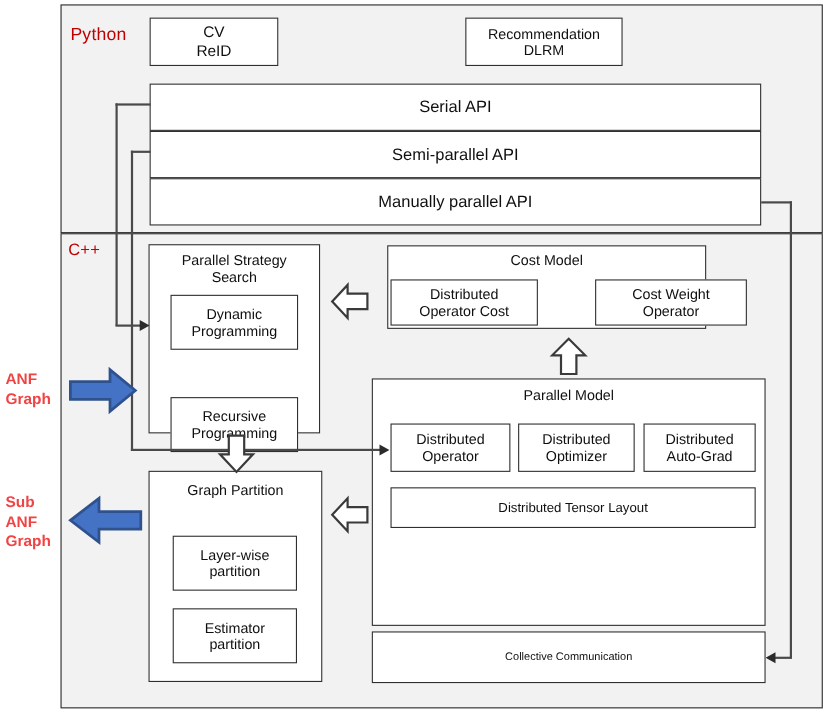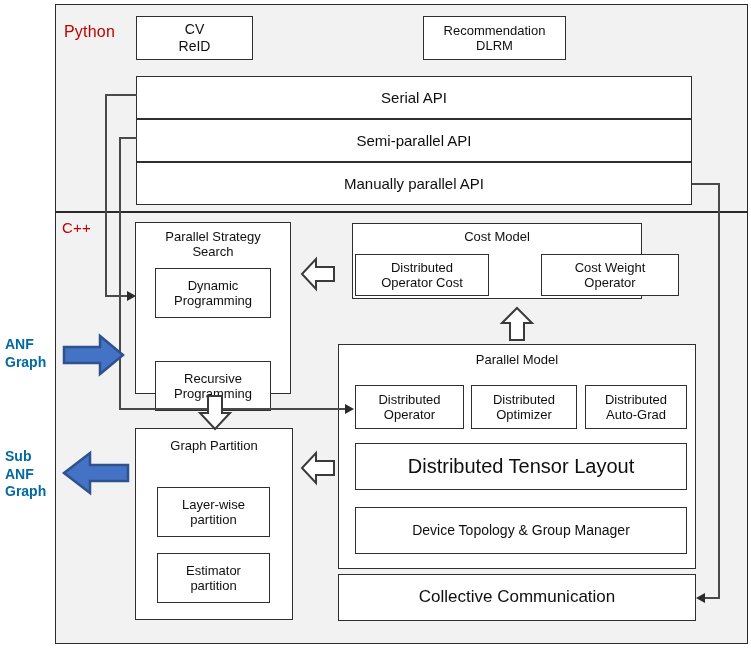--- a/index.html
+++ b/index.html
@@ -60,21 +60,21 @@
   .lang-tag {
     position: absolute;
     color: #c00000;
     font-size: 16px;
     letter-spacing: 0.2px;
   }
 
   
   .side-caption {
     position: absolute;
-    color: #0369a1;
+    color: #ef4444;
     font-size: 14px;
     line-height: 1.25;
     font-weight: bold;
     text-align: left;
   }
 
   
   .conn {
     position: absolute;
     background: #4a4a4a;
@@ -221,29 +221,26 @@
     </span>
   </div>
 
   <div class="box" style="left:585px; top:385px; width:102px; height:44px; font-size:13px;">
     <span>
       <span>Distributed</span><br>
       <span>Auto-Grad</span>
     </span>
   </div>
 
-  <div class="box" style="left:355px; top:443px; width:332px; height:47px; font-size:20px;">
+  <div class="box" style="left:355px; top:443px; width:332px; height:37px; font-size:12px;">
     <span>Distributed Tensor Layout</span>
   </div>
 
-  <div class="box" style="left:355px; top:507px; width:332px; height:47px; font-size:14px;">
-    <span>Device Topology &amp; Group Manager</span>
-  </div>
-
-  <div class="box" style="left:338px; top:574px; width:358px; height:47px; font-size:17px;">
+
+  <div class="box" style="left:338px; top:574px; width:358px; height:47px; font-size:10px;">
     <span>Collective Communication</span>
   </div>
 
   <div class="conn conn-h" style="left:105px; top:94px; width:32px;"></div>
   <div class="conn conn-v" style="left:105px; top:94px; height:202px;"></div>
   <div class="conn conn-h" style="left:105px; top:295px; width:24px;"></div>
   <div class="arrowhead right" style="left:127px; top:291px;"></div>
 
   <div class="conn conn-h" style="left:119px; top:137px; width:18px;"></div>
   <div class="conn conn-v" style="left:119px; top:137px; height:273px;"></div>

